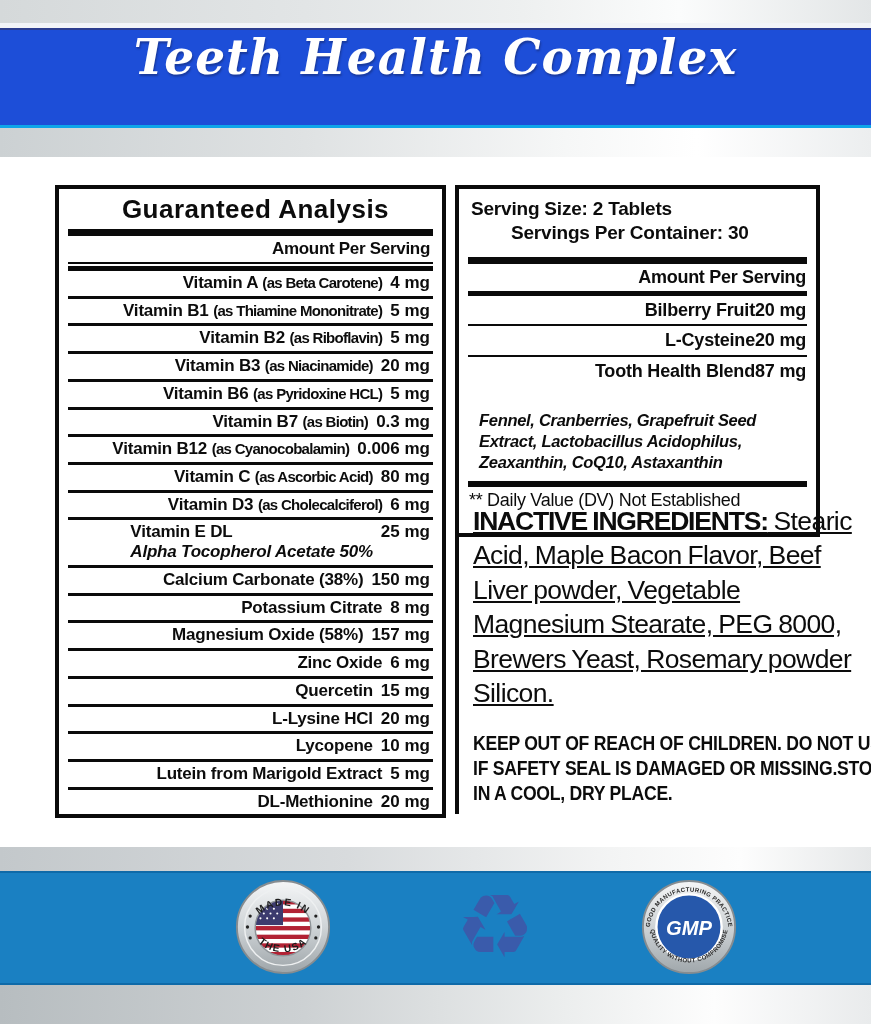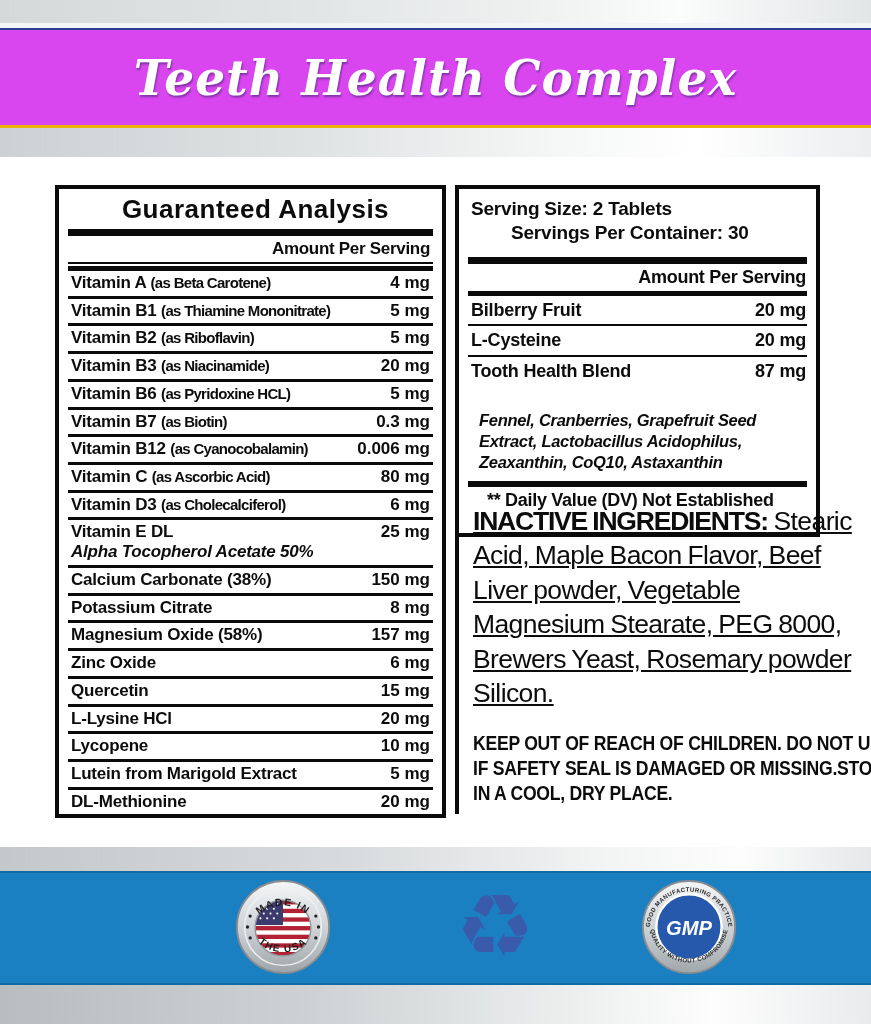--- a/index.html
+++ b/index.html
@@ -6,22 +6,22 @@
   body{
     width:871px;height:1024px;position:relative;overflow:hidden;
     background:#ffffff;font-family:"Liberation Sans",sans-serif;color:#0c0c0c;
   }
   
   .strip{position:absolute;left:0;width:871px;}
   .strip-top{top:0;height:23px;background:linear-gradient(90deg,#d5d9da 0%,#e2e5e6 35%,#eef0f0 60%,#fbfcfc 78%,#e3e6e7 100%);}
   .strip-top-line{top:23px;height:5px;background:#f2f4f8;}
   .band-header{
     position:absolute;left:0;top:28px;width:871px;height:100px;
-    background:#d946ef;border-top:2px solid #2c3d8f;border-bottom:3px solid #eab308;
-    box-sizing:border-box;display:flex;align-items:center;justify-content:center;
+    background:#1d4ed8;border-top:2px solid #2c3d8f;border-bottom:3px solid #0ea5e9;
+    box-sizing:border-box;display:flex;justify-content:center;
   }
   .product-title{
     color:#ffffff;font-family:"DejaVu Serif",cursive;font-style:italic;font-weight:bold;
     font-size:47px;letter-spacing:1px;text-shadow:1px 2px 2px rgba(20,30,80,.45);
     transform:scaleY(1.05);
   }
   .strip-2{top:128px;height:29px;background:linear-gradient(90deg,#ccd1d3 0%,#dfe2e3 35%,#f6f7f7 65%,#ffffff 80%,#eceeef 100%);}
   .strip-3{top:847px;height:24px;background:linear-gradient(90deg,#c3c8cb 0%,#d8dbdd 40%,#f3f4f4 70%,#fdfdfd 85%,#e6e8e9 100%);}
   .band-footer{
     position:absolute;left:0;top:871px;width:871px;height:114px;
@@ -39,47 +39,47 @@
   .bar-7{height:7px;}
   .bar-5{height:5px;}
   .bar-6{height:6px;}
   .thinline{height:2px;background:#0a0a0a;margin:0 9px;}
   .colhead{
     font-size:17px;font-weight:bold;text-align:right;padding:3px 12px 3px 0;
     letter-spacing:-0.3px;
   }
   .gap2{height:2px;}
   .row{
-    display:flex;justify-content:space-between;align-items:flex-start;
+    display:flex;justify-content:flex-end;align-items:flex-start;
     padding:2px 12px 3px 12px;font-size:17px;font-weight:bold;line-height:1.16;border-radius:11px;
   }
   .row .nm{letter-spacing:-0.2px;}
   .row .nm .det{font-size:15px;letter-spacing:-0.7px;}
   .row .amt{white-space:nowrap;padding-left:8px;}
   .sep{height:3px;background:#0a0a0a;margin:0 9px;}
   .nm2{display:block;font-style:italic;}
 
   
   .sf-panel{
     position:absolute;left:455px;top:185px;width:365px;box-sizing:border-box;
     border:4px solid #0a0a0a;background:#fff;padding-bottom:20px;
   }
   .sf-serving{font-size:19px;font-weight:bold;padding:8px 0 0 12px;line-height:1.25;letter-spacing:-0.2px;}
   .sf-spacer{height:12px;}
   .sf-colhead{font-size:18px;font-weight:bold;text-align:right;padding:3px 10px 3px 0;letter-spacing:-0.3px;}
   .sf-row{
-    display:flex;justify-content:space-between;align-items:flex-start;
+    display:flex;justify-content:flex-end;align-items:flex-start;
     padding:4px 10px 4px 12px;font-size:18px;font-weight:bold;line-height:1.15;letter-spacing:-0.2px;
   }
   .sf-sep{height:2px;background:#0a0a0a;margin:0 9px;}
   .blend{
     font-style:italic;font-size:16.5px;font-weight:bold;line-height:1.28;
     padding:2px 8px 8px 20px;letter-spacing:-0.3px;margin-top:22px;
   }
-  .footnote{font-size:18px;font-weight:bold;padding:3px 8px 2px 10px;letter-spacing:-0.3px;margin-left:18px;}
+  .footnote{font-size:18px;font-weight:normal;padding:3px 8px 2px 10px;letter-spacing:-0.3px;}
 
   
   .inactive-box{
     position:absolute;left:455px;top:496px;width:400px;height:318px;box-sizing:border-box;
     border-left:4px solid #0a0a0a;padding:8px 0 0 14px;
   }
   .inactive-text{font-size:26.5px;line-height:1.3;letter-spacing:-0.6px;word-spacing:-1px;text-decoration:underline;}
   .inactive-text .hd{font-weight:800;letter-spacing:-1.2px;}
   .warning{margin-top:20px;}
   .warning .wline{

